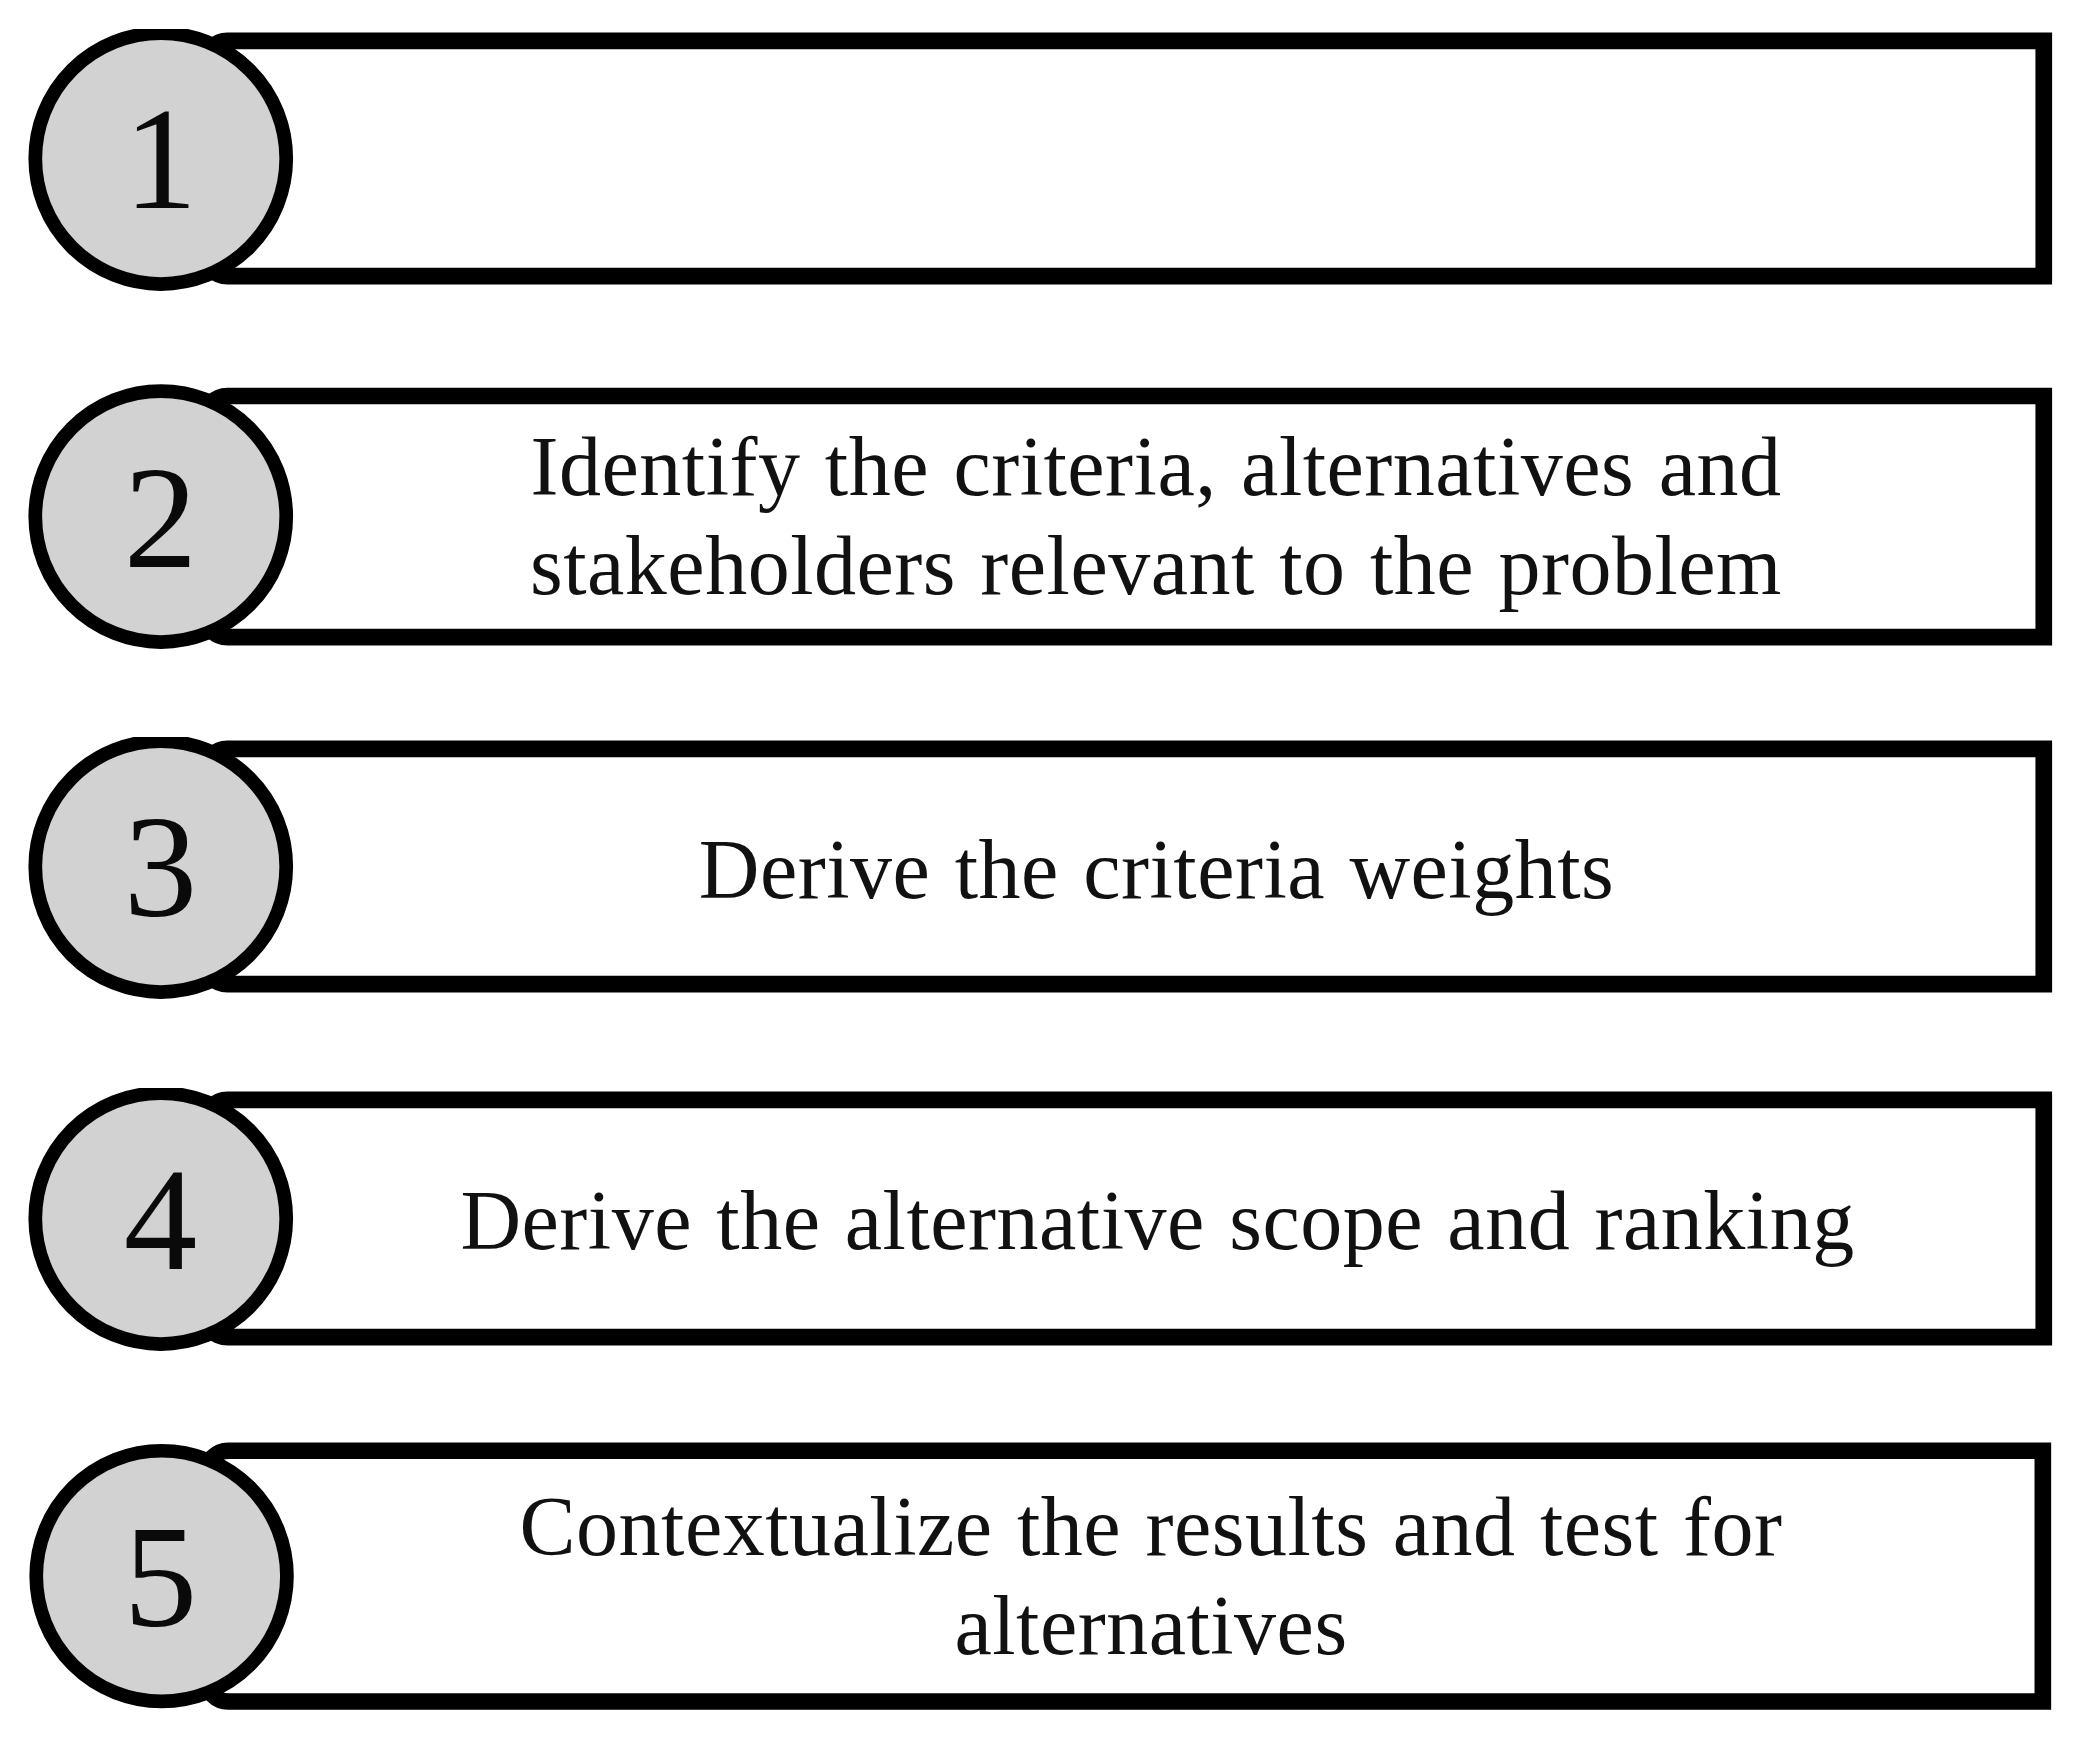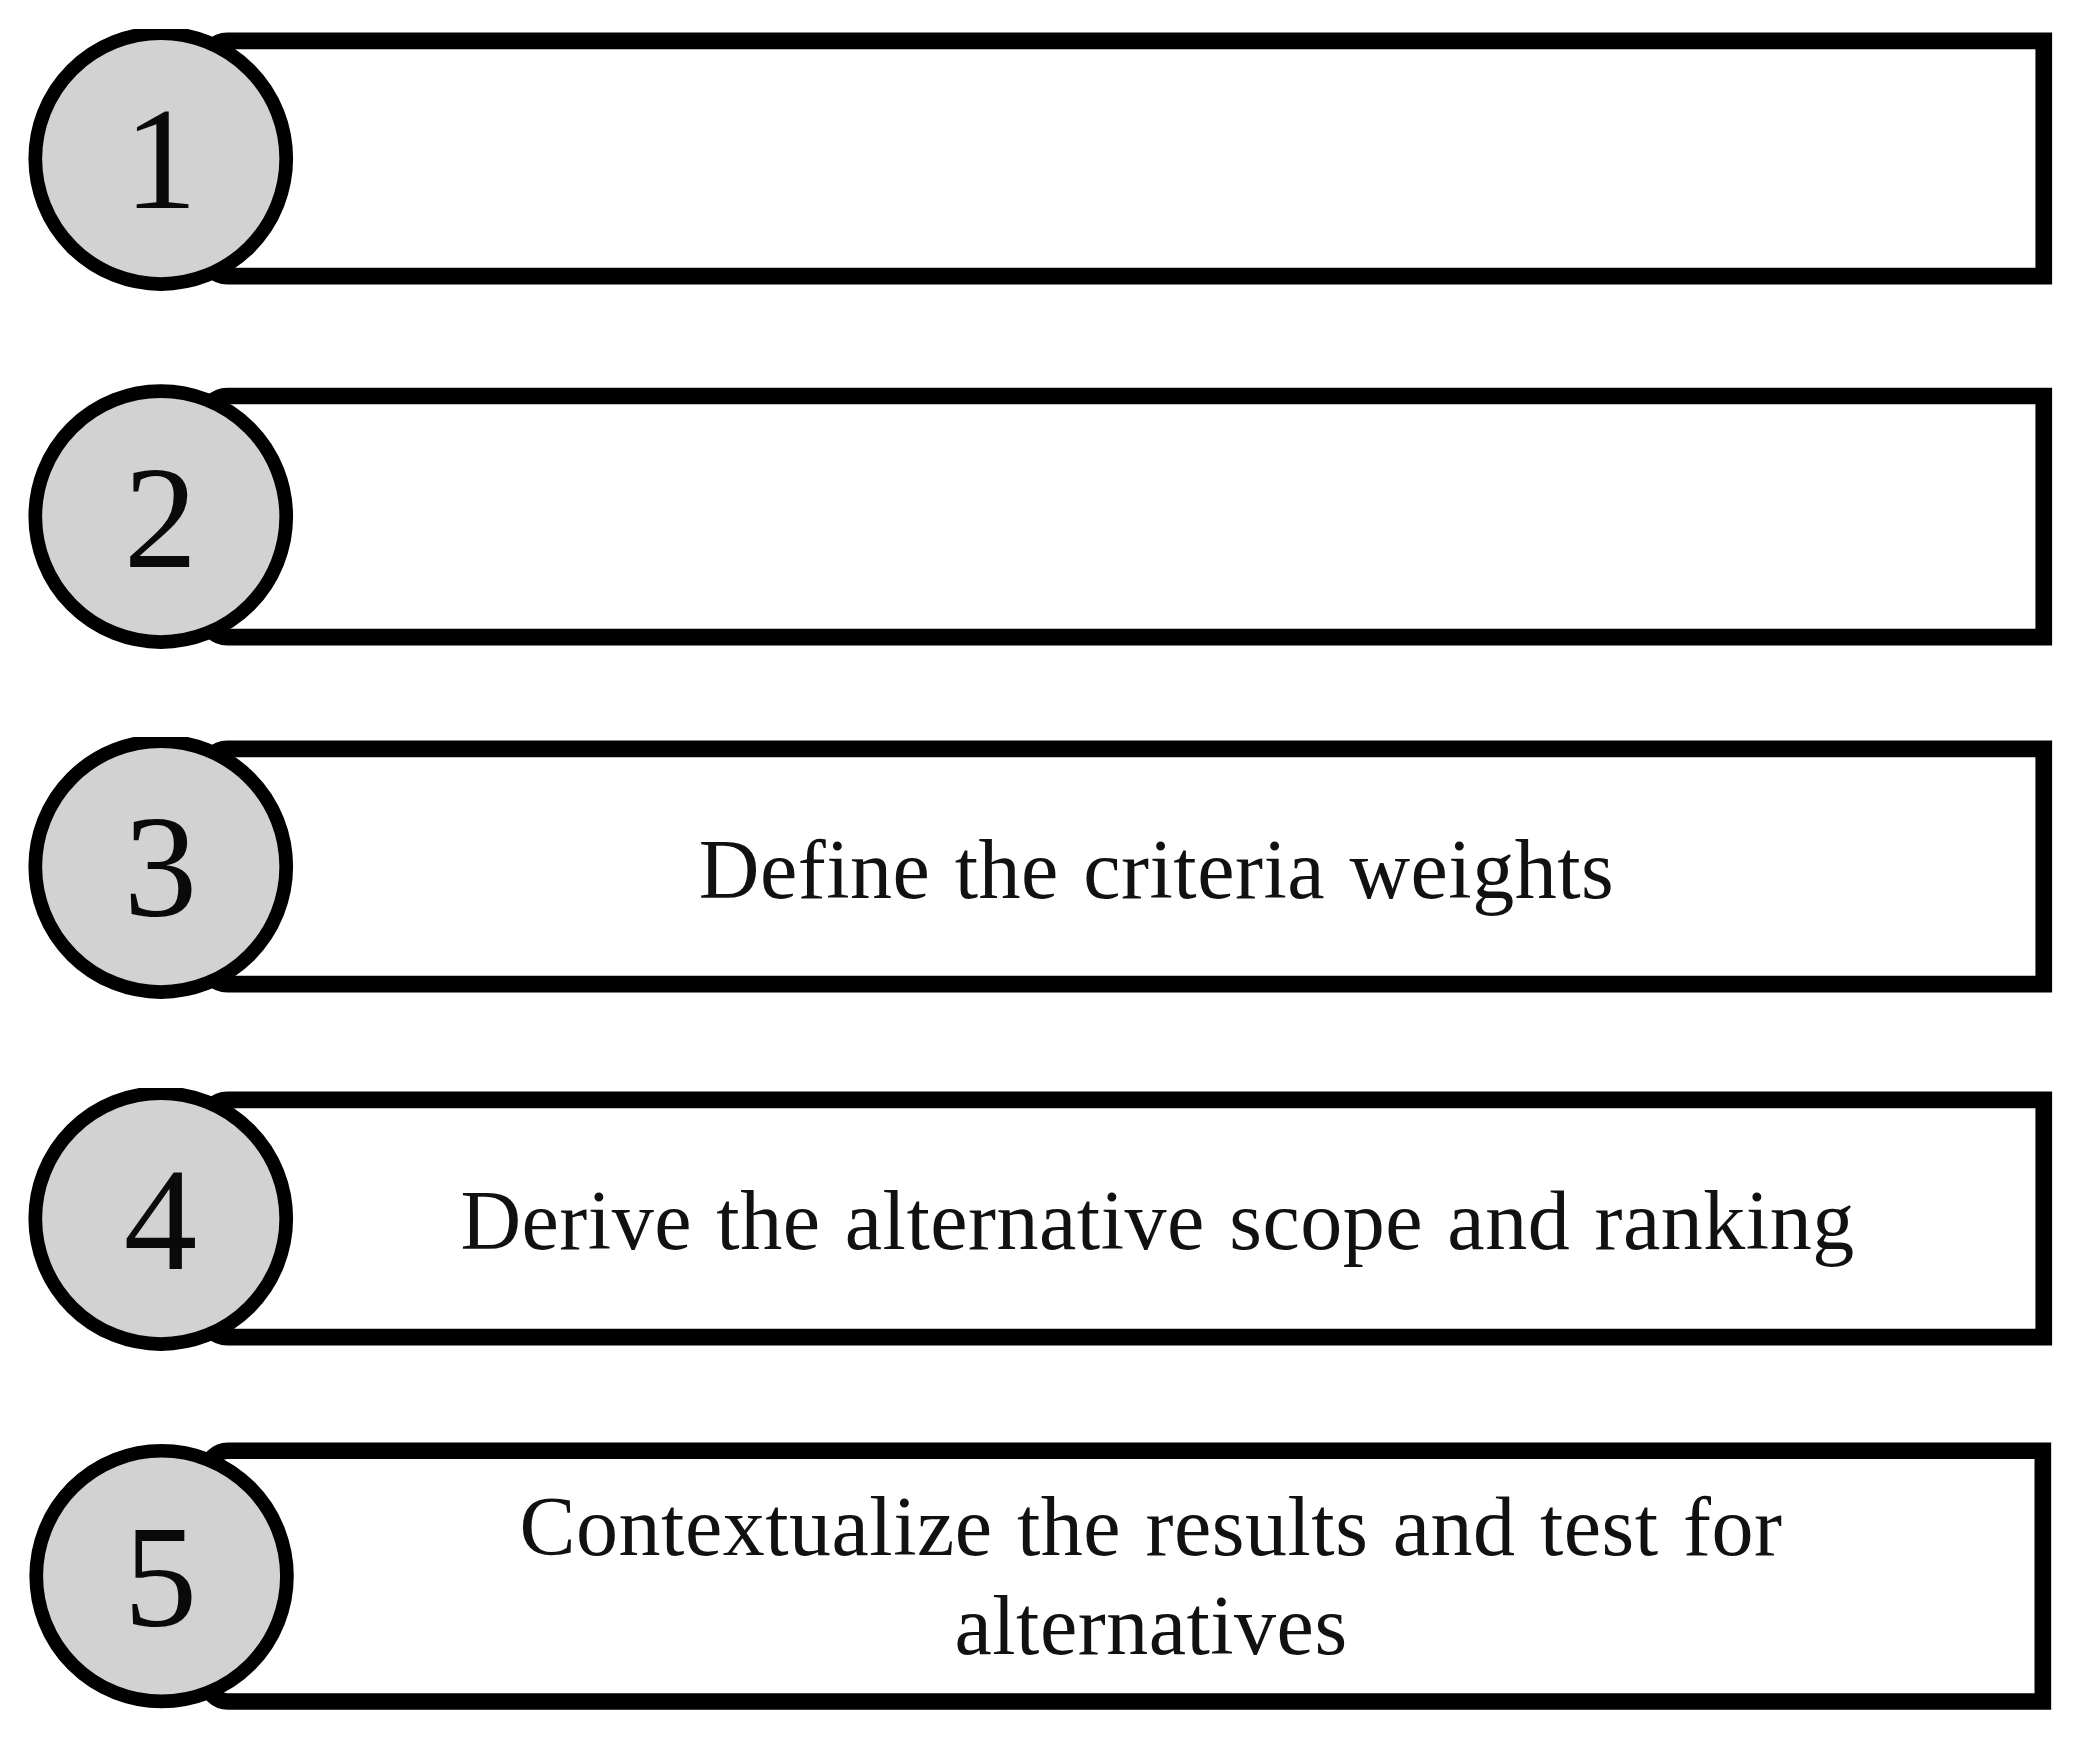--- a/index.html
+++ b/index.html
@@ -71,30 +71,33 @@
     </svg>
     <div class="step-number" style="left:35px; top:41px; width:251px; height:176px;">1</div>
   </div>
 
   <div class="step-row" style="top:384px; height:270px;">
     <svg class="step-svg" width="2082" height="270" viewBox="0 0 2124 275">
       <path d="M 232 12 L 2085 12 L 2085 258 L 232 258 A 22 22 0 0 1 210 236 L 210 34 A 22 22 0 0 1 232 12 Z" fill="#ffffff" stroke="#000000" stroke-width="17" stroke-linejoin="miter"></path>
       <circle cx="164" cy="135" r="128" fill="#d2d2d2" stroke="#000000" stroke-width="14"></circle>
     </svg>
     <div class="step-number" style="left:35px; top:45px; width:251px; height:176px;">2</div>
+    <div class="step-label" style="left:323px; top:11.8px; width:1666px; height:241px;">
+      <span>Identify the criteria, alternatives and stakeholders relevant to the problem</span>
+    </div>
   </div>
 
   <div class="step-row" style="top:737px; height:265px;">
     <svg class="step-svg" width="2082" height="265" viewBox="0 0 2124 270">
       <path d="M 232 12 L 2085 12 L 2085 252 L 232 252 A 22 22 0 0 1 210 230 L 210 34 A 22 22 0 0 1 232 12 Z" fill="#ffffff" stroke="#000000" stroke-width="17" stroke-linejoin="miter"></path>
       <circle cx="164" cy="132" r="128" fill="#d2d2d2" stroke="#000000" stroke-width="14"></circle>
     </svg>
     <div class="step-number" style="left:35px; top:41px; width:251px; height:176px;">3</div>
     <div class="step-label" style="left:294px; top:11.8px; width:1725px; height:241px;">
-      <span>Define the criteria weights</span>
+      <span>Derive the criteria weights</span>
     </div>
   </div>
 
   <div class="step-row" style="top:1088px; height:267px;">
     <svg class="step-svg" width="2082" height="267" viewBox="0 0 2124 272">
       <path d="M 232 12 L 2085 12 L 2085 254 L 232 254 A 22 22 0 0 1 210 232 L 210 34 A 22 22 0 0 1 232 12 Z" fill="#ffffff" stroke="#000000" stroke-width="17" stroke-linejoin="miter"></path>
       <circle cx="164" cy="133" r="128" fill="#d2d2d2" stroke="#000000" stroke-width="14"></circle>
     </svg>
     <div class="step-number" style="left:35px; top:43px; width:251px; height:176px;">4</div>
     <div class="step-label" style="left:290px; top:11.8px; width:1735px; height:241px;">

